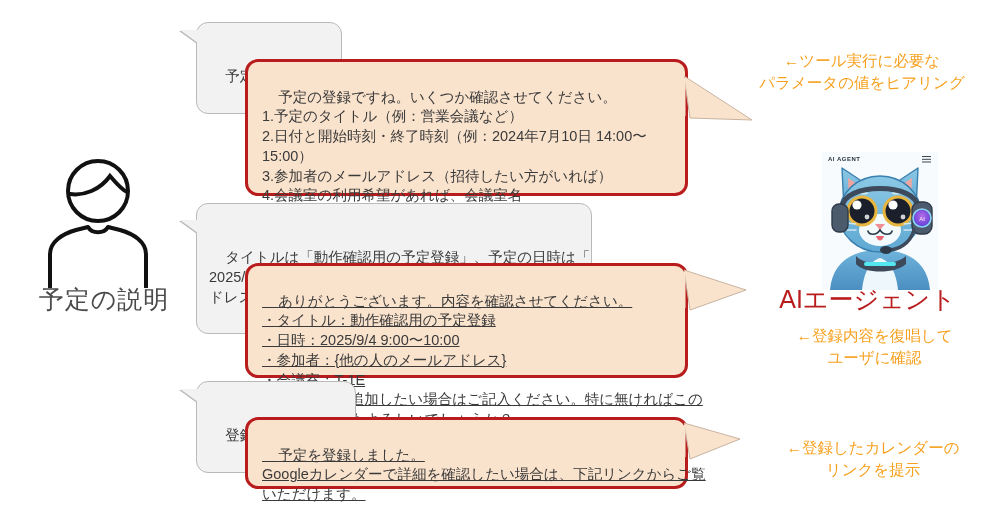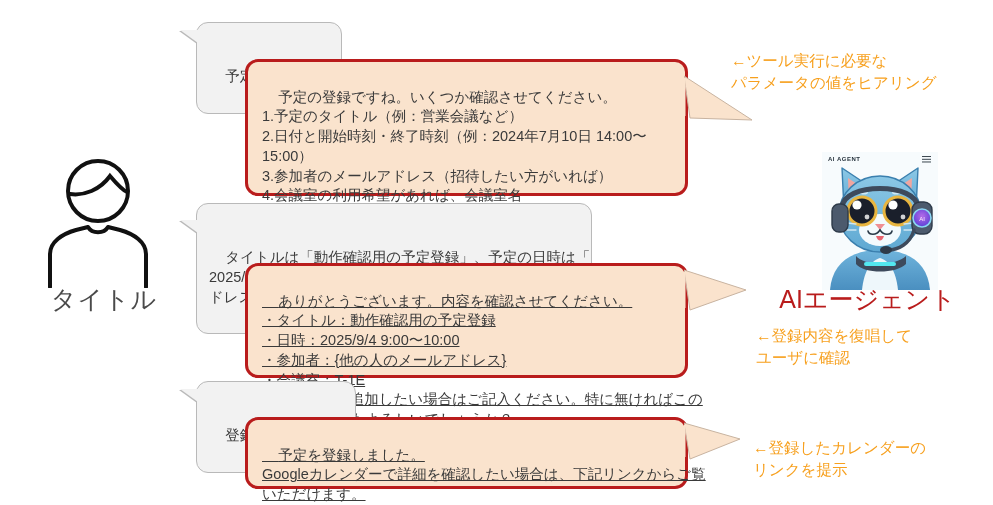--- a/index.html
+++ b/index.html
@@ -126,37 +126,37 @@
     letter-spacing: 0px;
   }
 
   
   .annot {
     position: absolute;
     color: #f7a01e;
     font-size: 15.5px;
     line-height: 1.45;
     white-space: pre;
-    text-align: left;
+    text-align: center;
   }
 </style>
 </head>
 <body>
 
 <div class="stage">
 
   <div class="avatar-user">
     <svg width="150" height="140" viewBox="0 0 150 140">
       <circle cx="70" cy="43" r="30" fill="none" stroke="#111111" stroke-width="4"></circle>
       <path d="M42 46 C 56 48, 72 42, 82 28 C 88 35, 94 42, 99 44" fill="none" stroke="#111111" stroke-width="4" stroke-linecap="round"></path>
       <path d="M22 139 L22 106 C22 94, 34 86, 48 82 L60 79
                C64 86, 76 86, 80 79 L92 82 C106 86, 118 94, 118 106 L118 139" fill="none" stroke="#111111" stroke-width="4" stroke-linejoin="round" stroke-linecap="round"></path>
     </svg>
   </div>
-  <div class="label-user">タイトル</div>
+  <div class="label-user">予定の説明</div>
 
   <div class="avatar-agent">
     <div class="agent-card-title">AI AGENT</div>
     <svg class="agent-card-menu" viewBox="0 0 12 9">
       <rect x="0" y="0" width="12" height="1.2" fill="#26323c"></rect>
       <rect x="0" y="3.6" width="12" height="1.2" fill="#26323c"></rect>
       <rect x="0" y="7.2" width="12" height="1.2" fill="#26323c"></rect>
     </svg>
 
     <svg width="116" height="138" viewBox="0 0 116 138">

